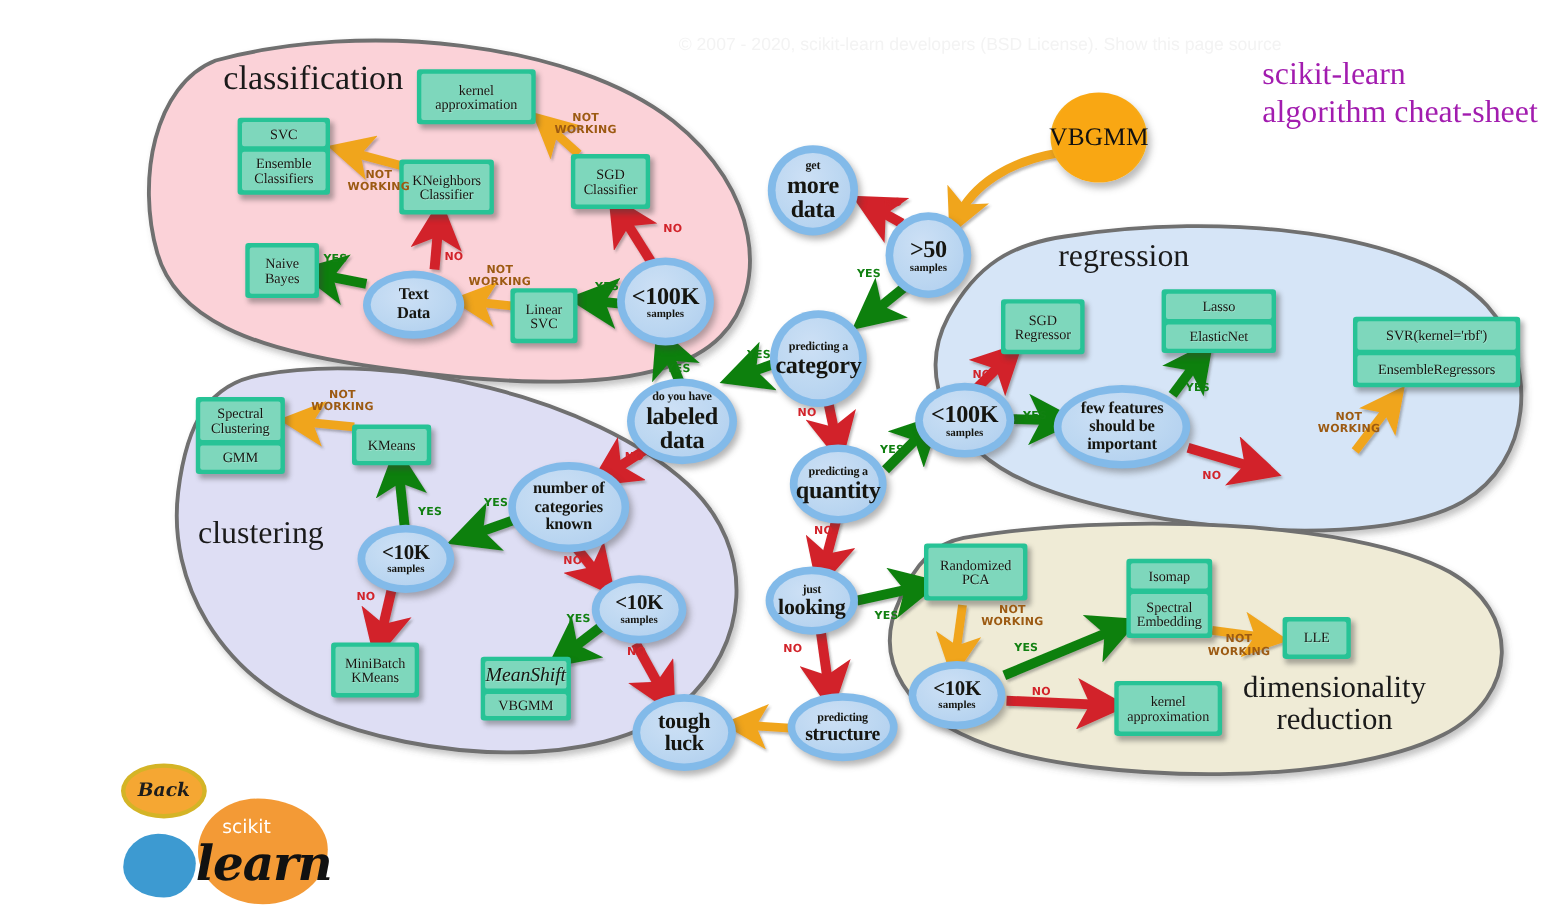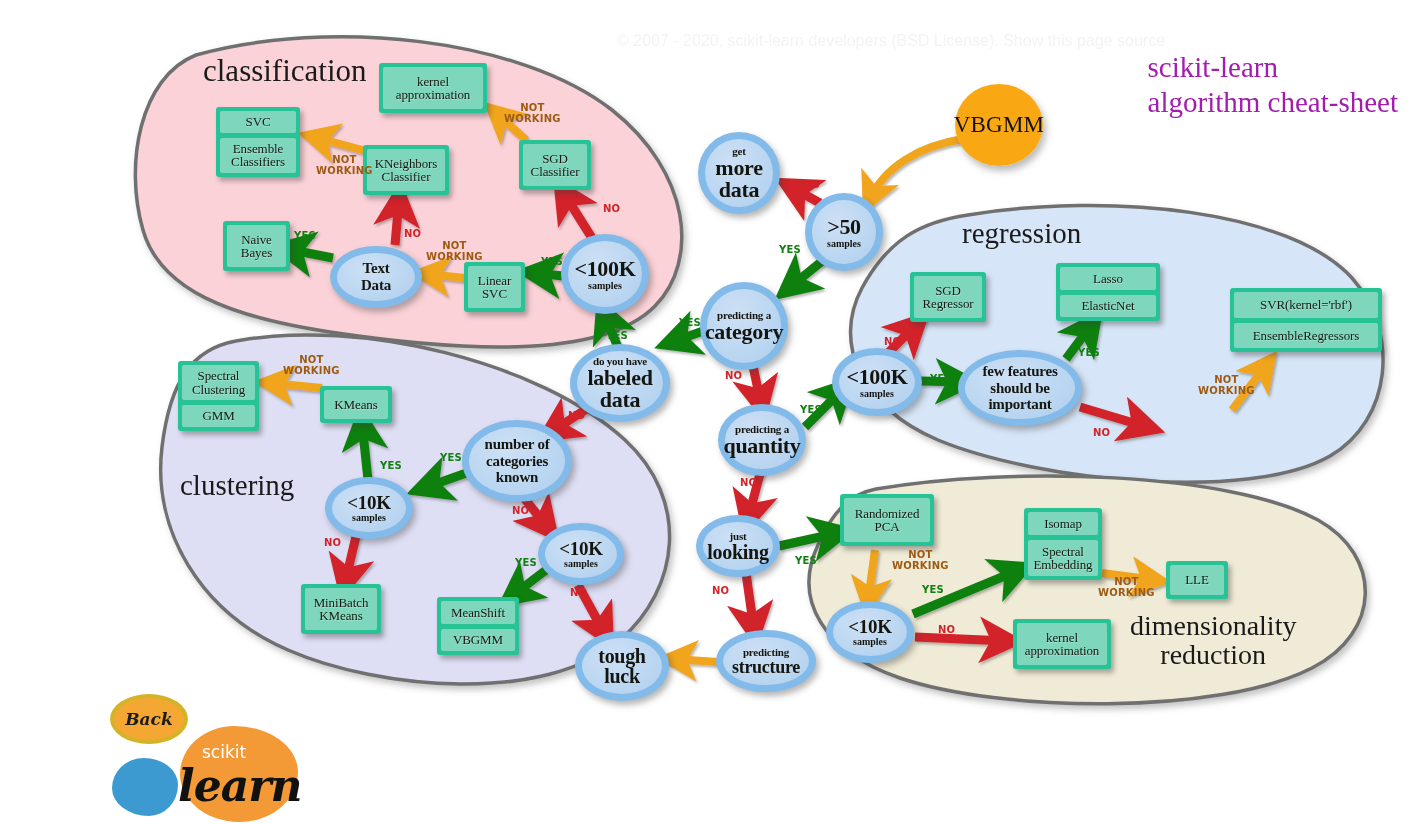--- a/index.html
+++ b/index.html
@@ -369,21 +369,21 @@
   <div class="boxgroup" style="left:320px; top:386px; width:72px; height:37px;">
     <div class="boxcell" style="font-size:13px;">KMeans</div>
   </div>
 
   <div class="boxgroup" style="left:301px; top:584px; width:80px; height:50px;">
     <div class="boxcell" style="font-size:13px;">MiniBatch
 KMeans</div>
   </div>
 
   <div class="boxgroup" style="left:437px; top:597px; width:82px; height:58px;">
-    <div class="boxcell" style="font-size:13px;">MeanShift</div>
+    <div class="boxcell" style="font-size:18px;font-style:italic;">MeanShift</div>
     <div class="boxcell" style="font-size:13px;">VBGMM</div>
   </div>
 
   <div class="boxgroup" style="left:840px; top:494px; width:94px; height:52px;">
     <div class="boxcell" style="font-size:13px;">Randomized
 PCA</div>
   </div>
 
   <div class="boxgroup" style="left:1024px; top:508px; width:78px; height:72px;">
     <div class="boxcell" style="font-size:13px;">Isomap</div>

